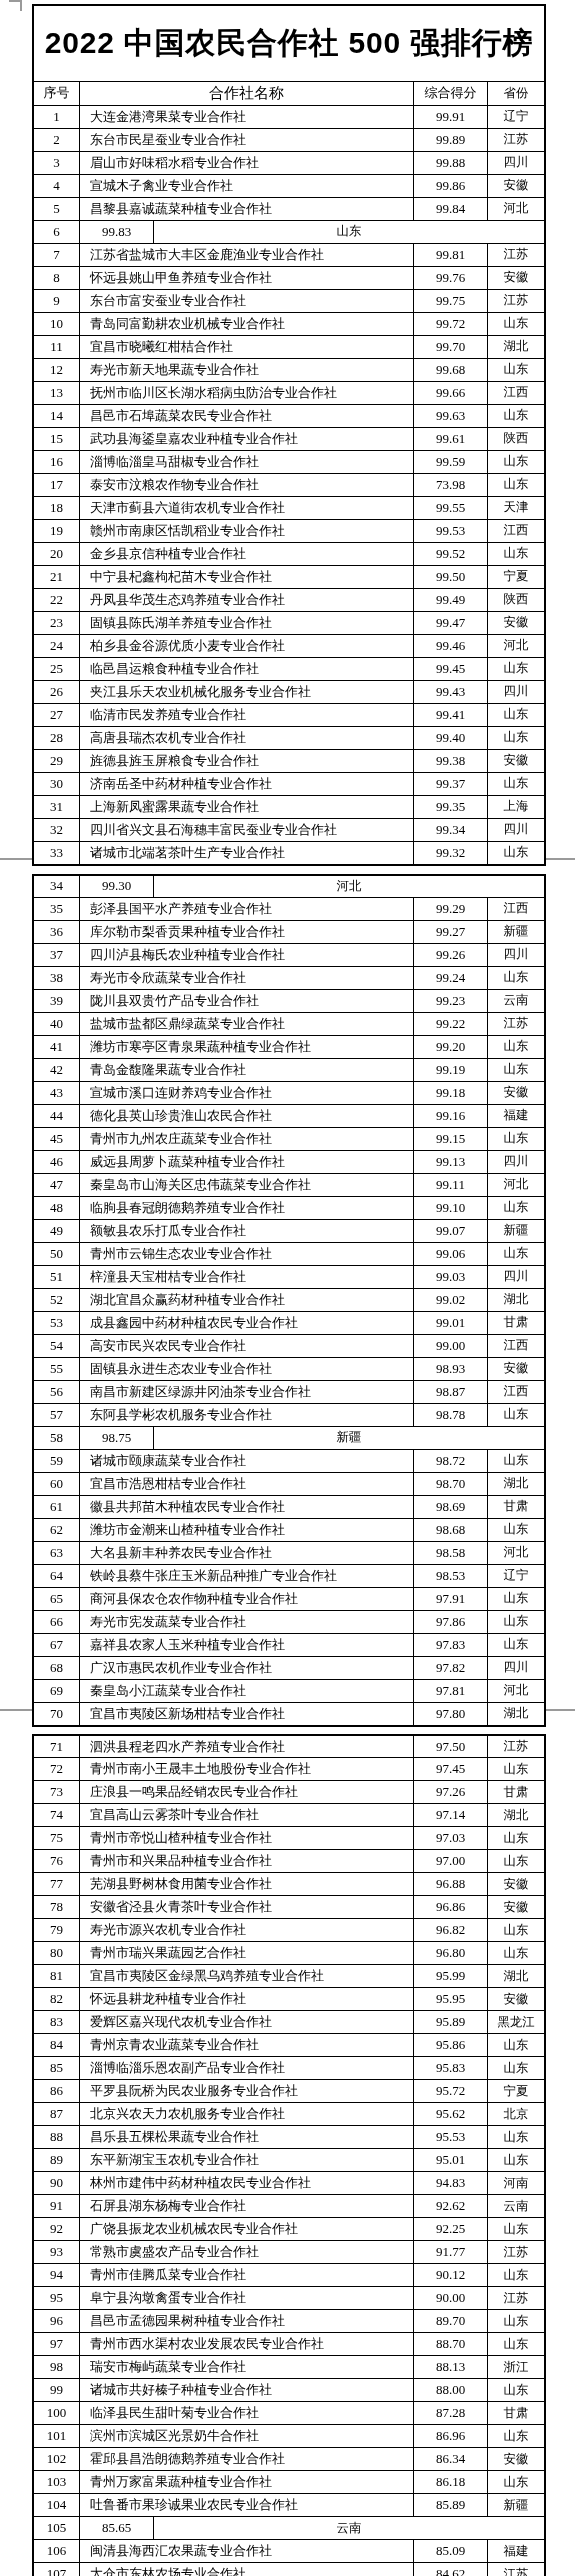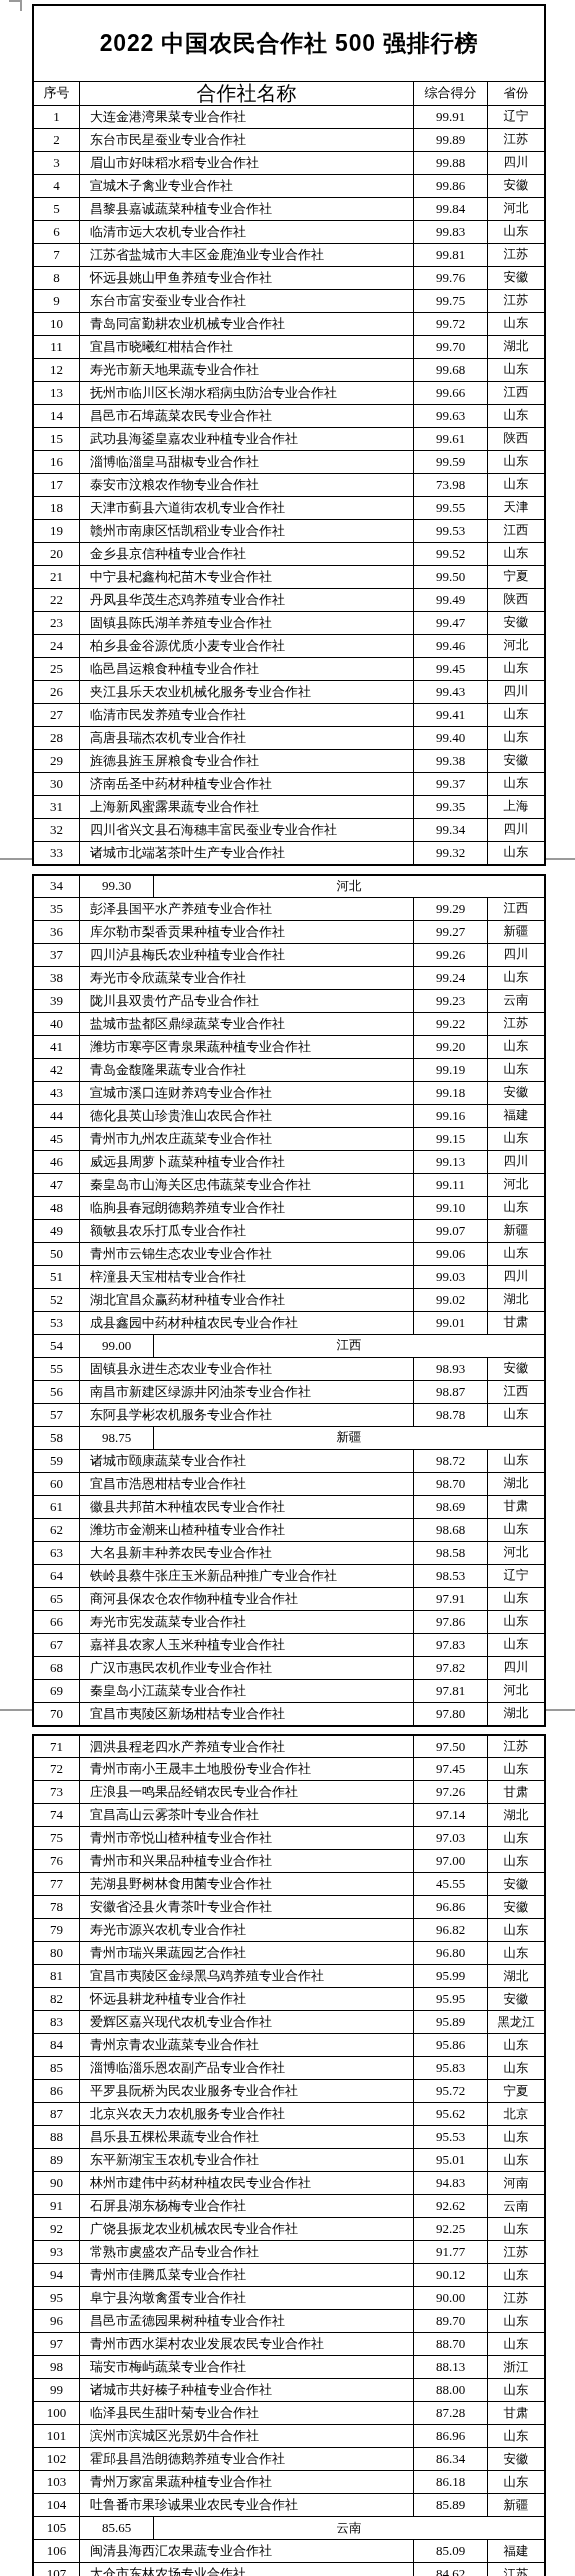--- a/index.html
+++ b/index.html
@@ -11,36 +11,36 @@
   }
   
   .artifact{position:absolute;background:#9a9a9a;}
   
   .doc{position:absolute;left:32px;top:3.9px;width:514px;}
   .page{border:2.3px solid #000;background:#fff;box-sizing:border-box;width:514px;}
   .page + .page{margin-top:7.7px;text-align:center;}
   .title-cell{
     height:75px;display:flex;align-items:center;justify-content:center;
     font-family:"Liberation Sans","DejaVu Sans",sans-serif;
-    font-weight:700;font-size:23px;letter-spacing:0.8px;
+    font-weight:700;font-size:30px;letter-spacing:0.8px;
   }
   .header-row{
     display:flex;border-top:1.5px solid #000;height:23px;
     font-family:"Liberation Sans","DejaVu Sans",sans-serif;
     font-weight:400;font-size:14px;
   }
   .row{display:flex;border-top:1.5px solid #000;height:23px;box-sizing:border-box;}
   .page .rows .row:first-child.no-top{border-top:none;height:21px;}
   .cell{display:flex;align-items:center;box-sizing:border-box;overflow:hidden;white-space:nowrap;}
   .c-rank{width:46px;justify-content:center;border-right:1.5px solid #000;font-size:13px;}
   .c-name{width:334px;padding-left:10px;border-right:1.5px solid #000;font-size:13px;}
   .c-score{width:74px;justify-content:center;border-right:1.5px solid #000;font-size:13px;}
   .c-prov{flex:1;justify-content:center;font-size:12.4px;}
   .header-row .cell{border-right-width:1.5px;}
-  .header-row .c-name{justify-content:center;padding-left:0;font-size:20px;}
+  .header-row .c-name{justify-content:center;padding-left:0;font-size:15px;}
 </style>
 </head>
 <body>
 
 <div class="artifact" style="left:9.3px;top:0;width:13px;height:2.3px;"></div>
 <div class="artifact" style="left:20px;top:0;width:1.5px;height:10.8px;"></div>
 <div class="artifact" style="left:0;top:858px;width:43px;height:2.3px;"></div>
 <div class="artifact" style="left:532px;top:858px;width:43px;height:2.3px;"></div>
 <div class="artifact" style="left:0;top:1709px;width:43px;height:2.3px;"></div>
 <div class="artifact" style="left:532px;top:1709px;width:43px;height:2.3px;"></div>
@@ -81,21 +81,20 @@
           <div class="cell c-prov">安徽</div>
         </div>
         <div class="row">
           <div class="cell c-rank">5</div>
           <div class="cell c-name">昌黎县嘉诚蔬菜种植专业合作社</div>
           <div class="cell c-score">99.84</div>
           <div class="cell c-prov">河北</div>
         </div>
         <div class="row">
           <div class="cell c-rank">6</div>
-          <div class="cell c-name">临清市远大农机专业合作社</div>
           <div class="cell c-score">99.83</div>
           <div class="cell c-prov">山东</div>
         </div>
         <div class="row">
           <div class="cell c-rank">7</div>
           <div class="cell c-name">江苏省盐城市大丰区金鹿渔业专业合作社</div>
           <div class="cell c-score">99.81</div>
           <div class="cell c-prov">江苏</div>
         </div>
         <div class="row">
@@ -373,20 +372,21 @@
           <div class="cell c-prov">湖北</div>
         </div>
         <div class="row">
           <div class="cell c-rank">53</div>
           <div class="cell c-name">成县鑫园中药材种植农民专业合作社</div>
           <div class="cell c-score">99.01</div>
           <div class="cell c-prov">甘肃</div>
         </div>
         <div class="row">
           <div class="cell c-rank">54</div>
+          <div class="cell c-name">高安市民兴农民专业合作社</div>
           <div class="cell c-score">99.00</div>
           <div class="cell c-prov">江西</div>
         </div>
         <div class="row">
           <div class="cell c-rank">55</div>
           <div class="cell c-name">固镇县永进生态农业专业合作社</div>
           <div class="cell c-score">98.93</div>
           <div class="cell c-prov">安徽</div>
         </div>
         <div class="row">
@@ -515,21 +515,21 @@
         </div>
         <div class="row">
           <div class="cell c-rank">76</div>
           <div class="cell c-name">青州市和兴果品种植专业合作社</div>
           <div class="cell c-score">97.00</div>
           <div class="cell c-prov">山东</div>
         </div>
         <div class="row">
           <div class="cell c-rank">77</div>
           <div class="cell c-name">芜湖县野树林食用菌专业合作社</div>
-          <div class="cell c-score">45.55</div>
+          <div class="cell c-score">96.88</div>
           <div class="cell c-prov">安徽</div>
         </div>
         <div class="row">
           <div class="cell c-rank">78</div>
           <div class="cell c-name">安徽省泾县火青茶叶专业合作社</div>
           <div class="cell c-score">96.86</div>
           <div class="cell c-prov">安徽</div>
         </div>
         <div class="row">
           <div class="cell c-rank">79</div>

